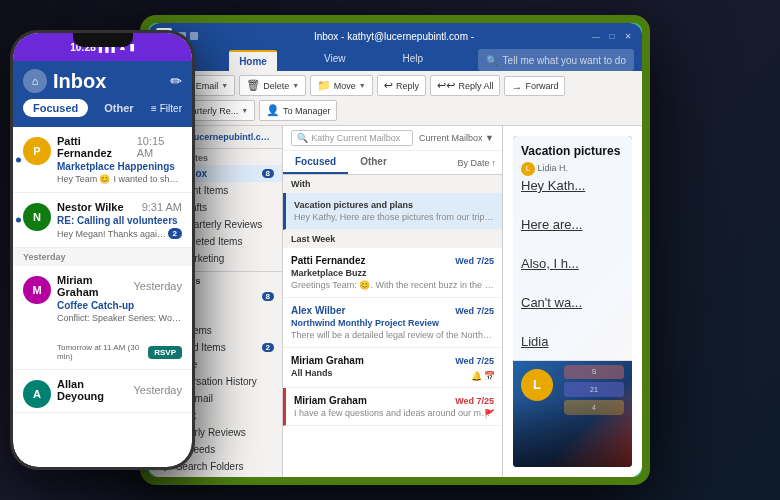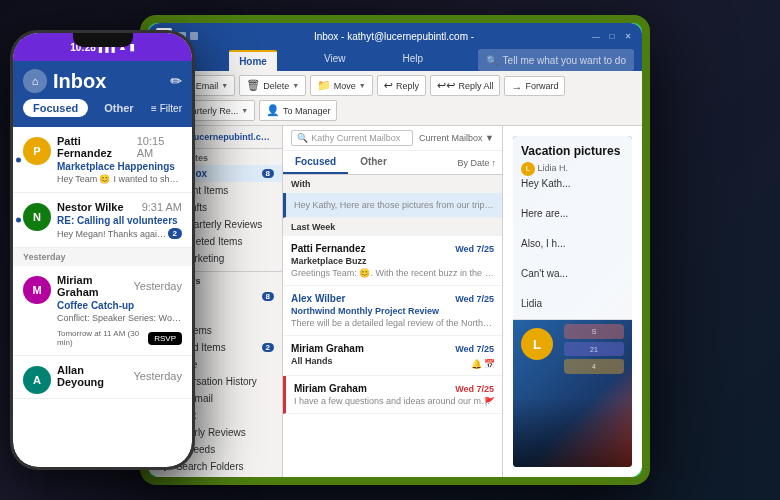--- a/index.html
+++ b/index.html
@@ -201,26 +201,26 @@
       font-weight: 700;
     }
     .phone-section-label {
       padding: 4px 10px;
       font-size: 9px;
       color: #888;
       background: #f5f5f5;
       font-weight: 600;
     }
     .phone-rsvp {
-      background: #000000;
+      background: #0f766e;
       color: #fff;
       border-radius: 4px;
       padding: 2px 6px;
       font-size: 8px;
-      font-weight: 400;
+      font-weight: 700;
     }
 
     
     .tablet {
       position: absolute;
       left: 140px;
       top: 15px;
       width: 510px;
       height: 470px;
       background: #22c55e;
@@ -581,23 +581,24 @@
       font-size: 12px;
       font-weight: 700;
       color: #111;
       margin-bottom: 4px;
     }
     .reading-meta {
       font-size: 9px;
       color: #666;
     }
     .reading-body-text {
-      font-size: 10px;
+      font-size: 13px;
       color: #333;
       line-height: 1.5;
+      text-decoration: underline;
     }
     .reading-image-area {
       flex: 1;
       background: linear-gradient(135deg, #2563a8 0%, #1a3a6b 60%, #c0392b 100%);
       position: relative;
       overflow: hidden;
     }
     .reading-avatar-large {
       position: absolute;
       top: 8px;
@@ -715,21 +716,21 @@
 
       <div class="phone-email-item">
         <div class="phone-avatar" style="background:#b4009e;">M</div>
         <div class="phone-email-content">
           <div class="phone-email-row1">
             <span class="phone-sender">Miriam Graham</span>
             <span class="phone-time">Yesterday</span>
           </div>
           <div class="phone-subject">Coffee Catch-up</div>
           <div class="phone-preview">Conflict: Speaker Series: Women in ...</div>
-          <div style="display:flex;align-items:center;justify-content:center;margin-top:6px;">
+          <div style="display:flex;align-items:center;justify-content:center;margin-top:20px;">
             <span style="font-size:8px;color:#666;">Tomorrow at 11 AM (30 min)</span>
             <span class="phone-rsvp">RSVP</span>
           </div>
         </div>
       </div>
 
       <div class="phone-email-item">
         <div class="phone-avatar" style="background:#008272;">A</div>
         <div class="phone-email-content">
           <div class="phone-email-row1">
@@ -925,20 +926,21 @@
             <span>By Date</span>
             <span>↑</span>
           </div>
         </div>
         <div class="email-list-body">
 
 
           <div class="email-section-header">With</div>
 
           <div class="email-item active">
+            <div class="email-item-subject">Vacation pictures and plans</div>
             <div class="email-item-preview">Hey Kathy, Here are those pictures from our trip to Seattle you asked for.</div>
           </div>
 
           <div class="email-section-header">Last Week</div>
 
           <div class="email-item">
             <div class="email-item-row1">
               <span class="email-item-sender">Patti Fernandez</span>
               <span class="email-item-date">Wed 7/25</span>
             </div>

